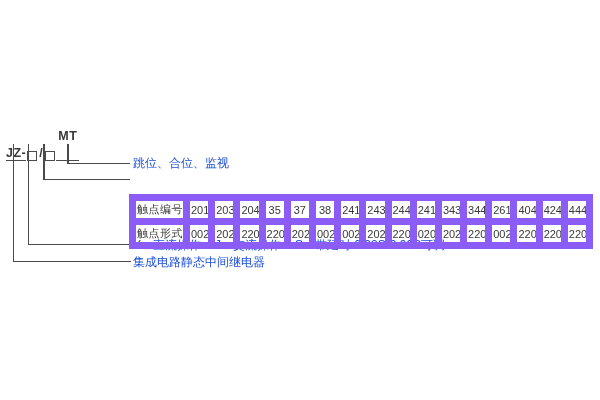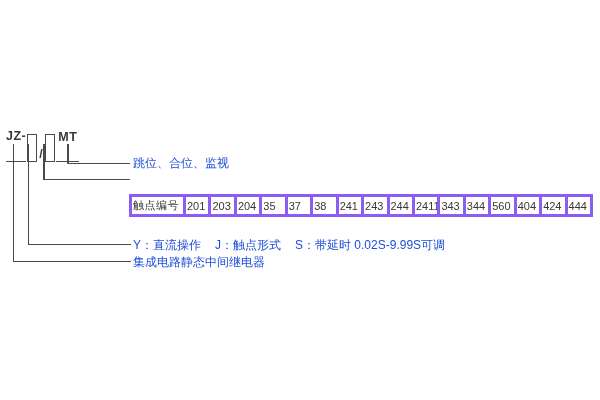--- a/index.html
+++ b/index.html
@@ -12,21 +12,21 @@
   }
   .stage { position: relative; width: 600px; height: 400px; }
 
   
   .model-row {
     position: absolute; left: 6px; top: 129px;
     display: flex; align-items: flex-end;
     font-size: 12.5px; font-weight: 600; line-height: 14px;
     letter-spacing: 0.5px;
   }
-  .u { border-bottom: 1.5px solid #4a4a4a; padding-bottom: 18px; }
+  .u { border-bottom: 1.5px solid #4a4a4a; padding-bottom: 0; }
   .model-box {
     display: inline-block; width: 8px; height: 8px;
     border: 1.4px solid #4a4a4a; margin: 0 1px;
     background: #ffffff;
   }
   .model-slash { padding: 0 1px 1px 1px; }
   .model-mt { padding: 0 2px 17px 2px; text-align: center; }
 
   
   .vline { position: absolute; width: 1.5px; background: #4a4a4a; }
@@ -52,23 +52,23 @@
   .lbl-jz   { top: 262px; }
 
   
   .contact-table {
     position: absolute; left: 129px; top: 194px;
     border-collapse: collapse; table-layout: fixed;
     width: 464px;
     font-size: 11px; color: #383838;
   }
   .contact-table td {
-    border: 3px solid #8b5cf6;
+    border: 7px solid #8b5cf6;
     height: 17px; padding: 0 1px;
-    vertical-align: middle;
+    text-align: center; vertical-align: middle;
     white-space: nowrap; overflow: hidden;
   }
   .contact-table td.rowhead { font-size: 11px; letter-spacing: 0.5px; }
 </style>
 </head>
 <body>
 
 <div class="stage">
 
   <div class="model-row">
@@ -84,21 +84,21 @@
   <div class="vline v-box2"></div>
   <div class="vline v-mt"></div>
   <div class="hline h-mt"></div>
   <div class="hline h-box2"></div>
   <div class="hline h-box1"></div>
   <div class="hline h-jz"></div>
 
   <div class="callout lbl-mt">跳位、合位、监视</div>
   <div class="callout lbl-box1">
     <span>Y：直流操作</span>
-    <span>J：触点形式</span>
+    <span>J：交流操作</span>
     <span>S：带延时 0.02S-9.99S可调</span>
   </div>
   <div class="callout lbl-jz">集成电路静态中间继电器</div>
 
   <table class="contact-table">
     <colgroup>
       <col style="width:54px">
       <col span="16">
     </colgroup>
     <tbody>
@@ -109,21 +109,40 @@
         <td>204</td>
         <td>35</td>
         <td>37</td>
         <td>38</td>
         <td>241</td>
         <td>243</td>
         <td>244</td>
         <td>2411</td>
         <td>343</td>
         <td>344</td>
-        <td>560</td>
+        <td>261</td>
         <td>404</td>
         <td>424</td>
         <td>444</td>
+      </tr>
+      <tr>
+        <td class="rowhead">触点形式</td>
+        <td>002</td>
+        <td>202</td>
+        <td>220</td>
+        <td>220</td>
+        <td>202</td>
+        <td>002</td>
+        <td>002</td>
+        <td>202</td>
+        <td>220</td>
+        <td>020</td>
+        <td>202</td>
+        <td>220</td>
+        <td>002</td>
+        <td>220</td>
+        <td>220</td>
+        <td>220</td>
       </tr>
     </tbody>
   </table>
 
 </div>
 
 </body></html>

